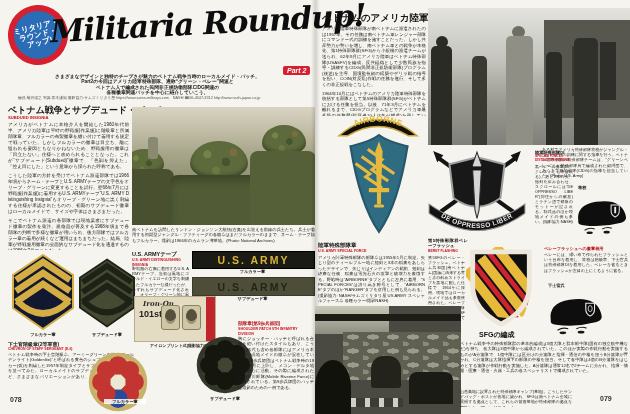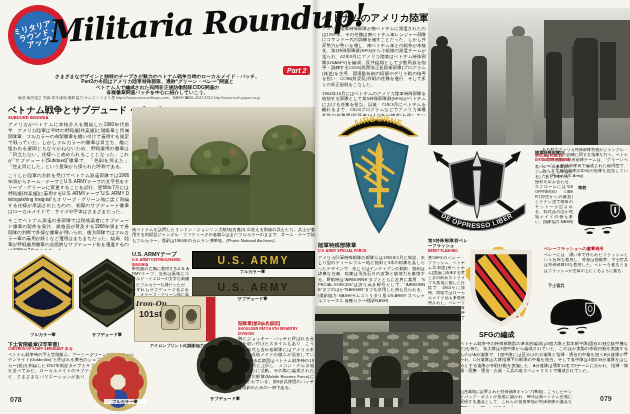--- a/index.html
+++ b/index.html
@@ -50,21 +50,21 @@
   .sandbags{position:absolute;left:28px;top:26px;width:118px;height:48px;background-color:#5f5f52;
     background-image:radial-gradient(ellipse 9px 4px at 10px 5px,#9b9a8b 62%,transparent 66%),
                      radial-gradient(ellipse 9px 4px at 0px 12px,#8a8a7b 62%,transparent 66%);
     background-size:20px 14px;}
   
   .tape{position:absolute;display:flex;align-items:center;justify-content:center;font-weight:bold;
     letter-spacing:2px;font-size:10.5px;}
   .tape-full{left:192px;top:251px;width:121px;height:16px;background:#1b1b15;color:#d9b33c;border:1px solid #000;}
   .tape-sub{left:192px;top:277px;width:121px;height:17px;background:#4e4e38;color:#23231b;border:1px solid #3a3a2b;}
   .packet{left:134px;top:296px;width:80px;height:44px;background:#e4dcc2;border:1px solid #b9ad8d;overflow:hidden;}
-  .packet .brand{position:absolute;left:1px;top:2px;font-family:"DejaVu Serif",serif;font-style:italic;
+  .packet .brand{position:absolute;left:8px;top:2px;font-family:"DejaVu Serif",serif;font-style:italic;
     font-weight:bold;font-size:7px;color:#2b2b2b;}
   .packet .num{position:absolute;left:4px;top:12px;font-weight:bold;font-size:9px;color:#222;}
   .packet .strip{position:absolute;right:0;top:0;width:9px;height:100%;background:#c2242c;}
   .thumb{position:absolute;width:17px;height:23px;background:#cfc6a8;border:1px solid #8a815f;border-radius:3px;}
   .thumb:after{content:"";position:absolute;left:3px;top:3px;right:3px;bottom:5px;border-radius:50%;
     background:radial-gradient(circle at 50% 40%,#56513d 0 55%,#9a9178 56%);}
   .gutter{left:311px;top:0;width:9px;height:414px;
     background:linear-gradient(90deg,rgba(0,0,0,0) 0%,rgba(0,0,0,.14) 50%,rgba(0,0,0,0) 100%);}
 </style>
 </head>

